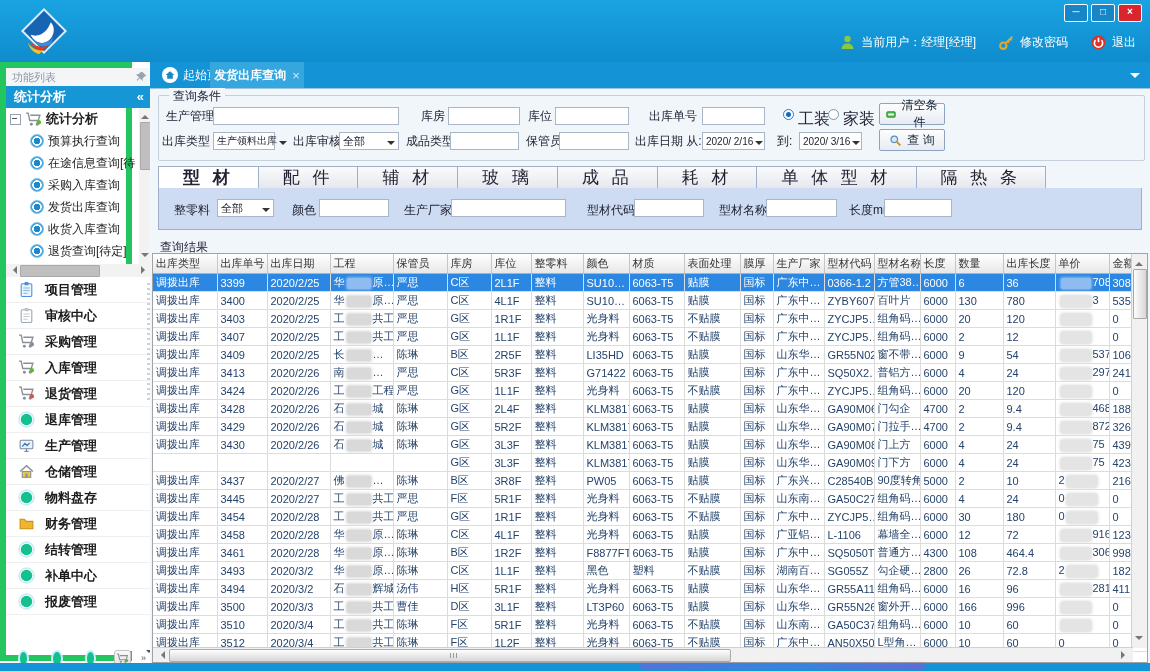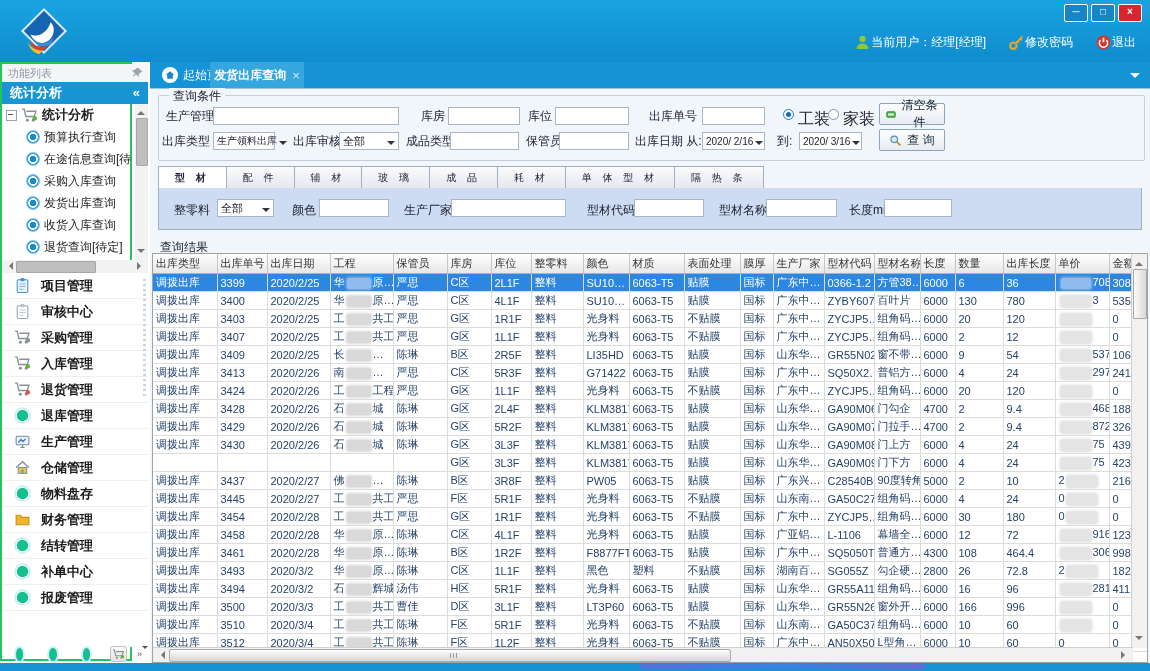--- a/index.html
+++ b/index.html
@@ -9,23 +9,23 @@
   
   .titlebar{left:0;top:0;width:1150px;height:62px;background:linear-gradient(#1aa3e2,#0f8ccd)}
   .logo{left:20px;top:7px;width:48px;height:48px}
   .apptitle{left:82px;top:14px;font-size:27px;font-weight:bold;color:#fff;letter-spacing:2px;
             text-shadow:1px 1px 2px rgba(0,60,100,.35)}
   .winbtns{right:8px;top:4px;display:flex;gap:3px}
   .wbtn{width:22px;height:16px;border:1px solid #fff;background:#1686c6;color:#fff;
         font:bold 10px/14px "Liberation Sans",sans-serif;text-align:center;border-radius:2px}
   .wbtn.close{background:#d9252e}
   .userbar{right:14px;top:34px;display:flex;align-items:center;gap:8px;color:#fff;font-size:12px}
-  .userbar .grp{display:flex;align-items:center;margin-left:14px;cursor:pointer}
+  .userbar .grp{display:flex;align-items:center;gap:5px;margin-left:14px;cursor:pointer}
   
-  .sidebar{left:0;top:62px;width:132px;height:599px;background:#fff;border:2px solid #22c55e;box-sizing:border-box}
+  .sidebar{left:0;top:62px;width:132px;height:599px;background:#fff;border:6px solid #22c55e;box-sizing:border-box}
   .fn-title{left:0;top:0;width:146px;height:18px;background:#f3f5f7;color:#8d98a5;line-height:18px;
             padding-left:6px;box-sizing:border-box;font-size:11px}
   .pin{right:5px;top:3px}
   .grp-hdr{left:0;top:18px;width:146px;height:22px;background:#1796d6;color:#fff;font-weight:bold;
            line-height:22px;padding-left:8px;box-sizing:border-box;font-size:13px}
   .grp-hdr .coll{position:absolute;right:8px;top:0;font-weight:bold}
   .tree{left:0;top:40px;width:133px;height:156px;overflow:hidden}
   .trow{height:22px;display:flex;align-items:center;gap:4px;white-space:nowrap;font-size:12px;color:#222}
   .trow.root{padding-left:4px;font-size:13px}
   .trow.child{padding-left:24px}
@@ -70,22 +70,22 @@
   .ca{width:0;height:0;border:4px solid transparent;border-top-color:#333;margin-top:7px;flex:0 0 auto;margin-left:2px}
   .radio{display:flex;align-items:flex-start;cursor:pointer;font-size:16px}
   .rb{width:11px;height:11px;border:1px solid #7d96b5;border-radius:50%;background:#fff;display:inline-block;margin-right:4px;box-sizing:border-box}
   .rb.on{border-color:#1f7fd0}
   .rb.on::after{content:"";display:block;width:5px;height:5px;background:#106cc0;border-radius:50%;margin:2px}
   .qbtn{width:66px;height:22px;border:1px solid #8da4c1;background:linear-gradient(#fdfdfd,#e7ecf3);
         font-size:12px;display:flex;align-items:center;gap:5px;justify-content:center;border-radius:2px;cursor:pointer;color:#123}
   
   .matwrap{left:8px;top:77px;width:984px;height:65px}
   .mattabs{left:0;top:0;height:22px;display:flex}
-  .mtab{height:21px;line-height:21px;padding:0 16px;border:1px solid #9fb0c6;border-left:none;
-        background:linear-gradient(#fbfbfb,#e4e8ee);font-size:10px;color:#223;letter-spacing:4px;cursor:pointer;white-space:nowrap}
+  .mtab{height:21px;line-height:21px;padding:0 24px;border:1px solid #9fb0c6;border-left:none;
+        background:linear-gradient(#fbfbfb,#e4e8ee);font-size:17px;color:#223;letter-spacing:4px;cursor:pointer;white-space:nowrap}
   .mtab:first-child{border-left:1px solid #9fb0c6}
   .mtab.on{background:#fff;height:22px;font-weight:bold;border-bottom:1px solid #fff}
   .matpanel{left:0;top:22px;width:982px;height:41px;background:#cddcf2;border:1px solid #9fb0c6;border-top:none}
   .matpanel .qlbl{top:12px}
   .matpanel .qin,.matpanel .combo{top:11px}
   
   .res-title{left:10px;top:150px;font-size:12px;color:#223}
   .tablebox{left:2px;top:164px;width:996px;height:410px;background:#fff;border:1px solid #a2a2a2;box-sizing:border-box;overflow:hidden}
   table{border-collapse:collapse;table-layout:fixed;width:996px}
   th{background:linear-gradient(#ffffff,#e7e7e7);border-right:1px solid #c6c6c6;border-bottom:1px solid #b2b2b2;

